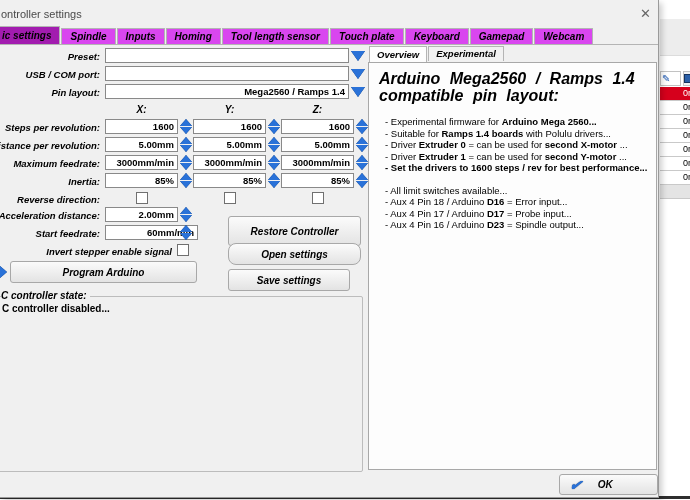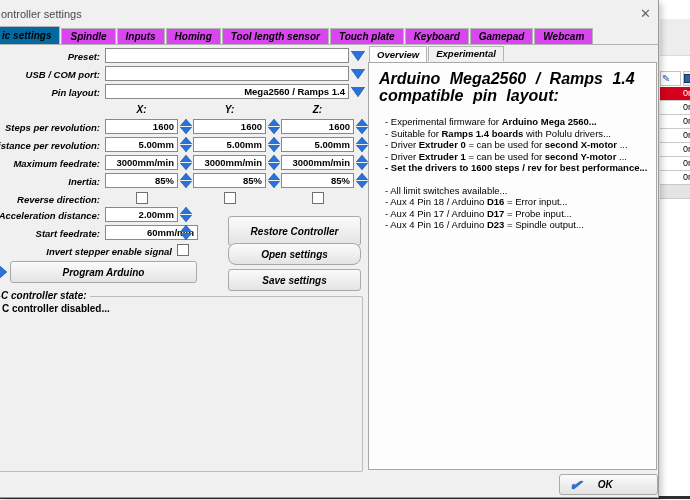--- a/index.html
+++ b/index.html
@@ -27,21 +27,21 @@
   .dialog{position:absolute;left:0;top:0;width:658px;height:497px;background:#f0f0f0;
           border-right:1px solid #9a9a9a;border-bottom:1px solid #9a9a9a;box-shadow:3px 3px 6px rgba(0,0,0,.2);overflow:hidden;}
   .titlebar{position:absolute;left:0;top:0;width:100%;height:26px;background:#f0f0f0;}
   .title{position:absolute;left:1px;top:8px;font-size:11px;color:#4a4a4a;}
   .close-x{position:absolute;right:7px;top:6px;font-size:13px;color:#666;cursor:default;}
 
   
   .tabbar{position:absolute;left:0;top:27px;width:658px;height:17px;display:flex;align-items:flex-end;}
   .tab{height:15px;line-height:15px;padding:0 8px;border:1px solid #b4b4b4;border-bottom:none;background:#d946ef;
        font-weight:bold;font-style:italic;font-size:10px;white-space:nowrap;margin-right:1px;}
-  .tab.active{background:#0369a1;height:17px;line-height:17px;padding-left:2px;border-left:none;}
+  .tab.active{background:#a21caf;height:17px;line-height:17px;padding-left:2px;border-left:none;}
   .tab-underline{position:absolute;left:0;top:44px;width:658px;height:1px;background:#b4b4b4;}
 
   
   .flabel{position:absolute;left:-40px;width:140px;text-align:right;font-weight:bold;font-style:italic;font-size:9.5px;
           white-space:nowrap;line-height:15px;}
   .finput{position:absolute;height:15px;background:#fff;border:1px solid #898989;box-sizing:border-box;
           font-weight:bold;font-size:9.5px;text-align:right;padding:0 3px 0 1px;line-height:13px;overflow:hidden;}
   .colhead{position:absolute;width:73px;text-align:center;font-weight:bold;font-style:italic;font-size:10px;}
   .spin{position:absolute;width:13px;height:15px;}
   .spin .up{position:absolute;left:0;top:0;width:0;height:0;border-left:6px solid transparent;border-right:6px solid transparent;
@@ -250,21 +250,21 @@
         <i class="dn"></i>
       </span>
 
     <span class="flabel" style="left:12px;top:244px;width:160px;">Invert stepper enable signal</span>
     <span class="chk" style="left:177px;top:244px;"></span>
 
     <span class="prog-arrow"></span>
     <div class="btn" style="left:10px;top:261px;width:187px;height:22px;">Program Arduino</div>
     <div class="btn" style="left:228px;top:216px;width:133px;height:30px;">Restore Controller</div>
     <div class="btn" style="left:228px;top:243px;width:133px;height:22px;border-radius:8px;">Open settings</div>
-    <div class="btn" style="left:228px;top:269px;width:133px;height:22px;">Save settings</div>
+    <div class="btn" style="left:228px;top:269px;width:122px;height:22px;">Save settings</div>
 
     <div class="groupbox"></div>
     <span class="legend">C controller state:</span>
     <span class="statustext">C controller disabled...</span>
 
     <div class="subtabs">
       <span class="subtab active">Overview</span>
       <span class="subtab">Experimental</span>
     </div>
     <div class="infobox">

